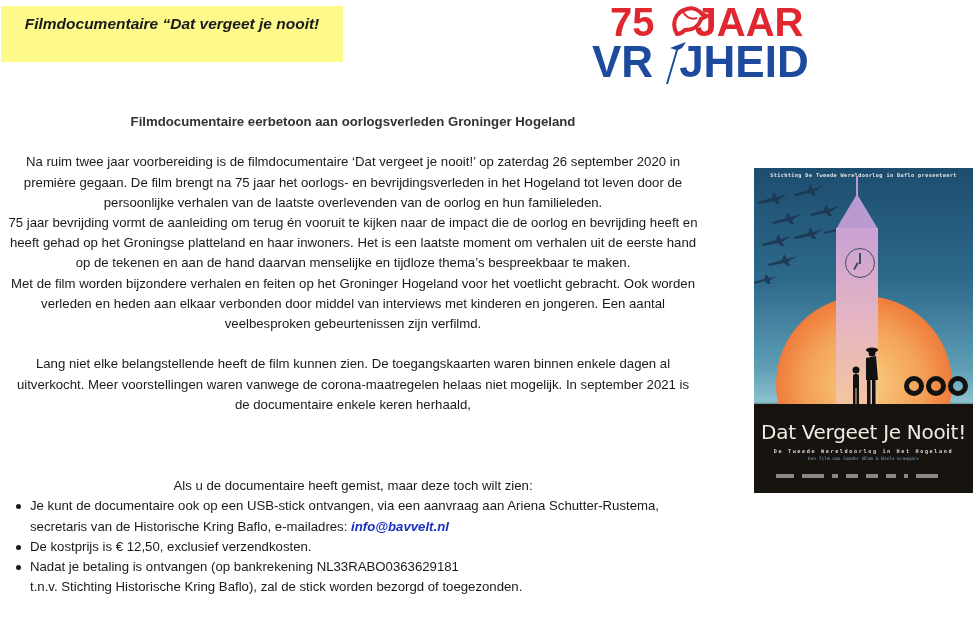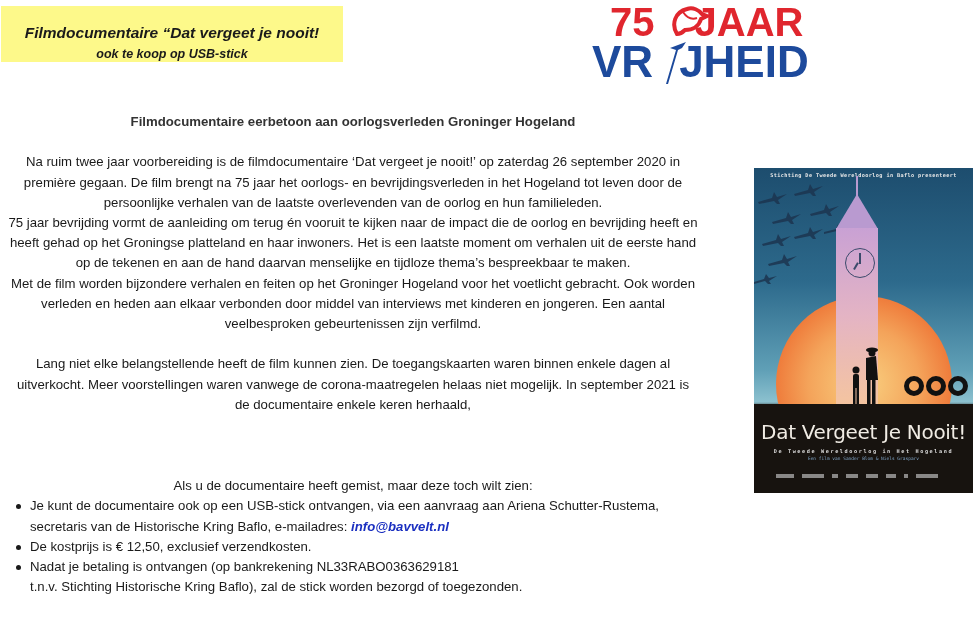--- a/index.html
+++ b/index.html
@@ -9,21 +9,21 @@
     font-family: "Liberation Sans", sans-serif;
     color: #1a1a1a;
   }
   .banner {
     position: absolute; left: 1px; top: 6px; width: 342px; height: 56px;
     background: #fdf98a;
     text-align: center;
     font-style: italic; font-weight: bold;
     font-family: "Liberation Sans", sans-serif;
   }
-  .banner .l1 { font-size: 15.5px; margin-top: 18px; line-height: 18px; }
+  .banner .l1 { font-size: 15.5px; margin-top: 9px; line-height: 18px; }
   .banner .l2 { font-size: 12.5px; margin-top: 5px; line-height: 15px; }
 
   .logo { position: absolute; left: 583px; top: 2px; width: 255px; height: 84px; margin-left: 9px; }
   .logo .row1 {
     position: absolute; left: 18px; top: -2px;
     font-weight: bold; font-size: 40px; color: #e0262e; letter-spacing: 0px;
     font-family: "Liberation Sans", sans-serif; line-height: 44px;
   }
   .logo .row2 {
     position: absolute; left: 0px; top: 36px;
@@ -110,21 +110,20 @@
     position: absolute; top: 305px; left: 22px; width: 180px; height: 6px;
     display: flex; gap: 8px; align-items: center;
   }
   .poster .plogos span { display: block; height: 4px; background: #bbb; opacity: 0.7; }
 </style>
 </head>
 <body>
 
 <div class="banner">
   <div class="l1">Filmdocumentaire “Dat vergeet je nooit!</div>
-  <div class="l2">ook te koop op USB-stick</div>
 </div>
 
 <div class="logo">
   <div class="row1">
     <span>75</span><span class="gap1"></span><span>JAAR</span>
   </div>
   <svg class="dove" width="40" height="40" viewBox="0 0 40 40">
     <path d="M8 30 C2 20 6 8 18 5 C24 3 30 6 33 10 L38 12 L32 15 C30 22 24 26 16 26 C14 28 12 30 8 30 Z" fill="none" stroke="#e0262e" stroke-width="4"></path>
     <path d="M14 8 C18 14 22 16 28 14" fill="none" stroke="#e0262e" stroke-width="2"></path>
   </svg>

